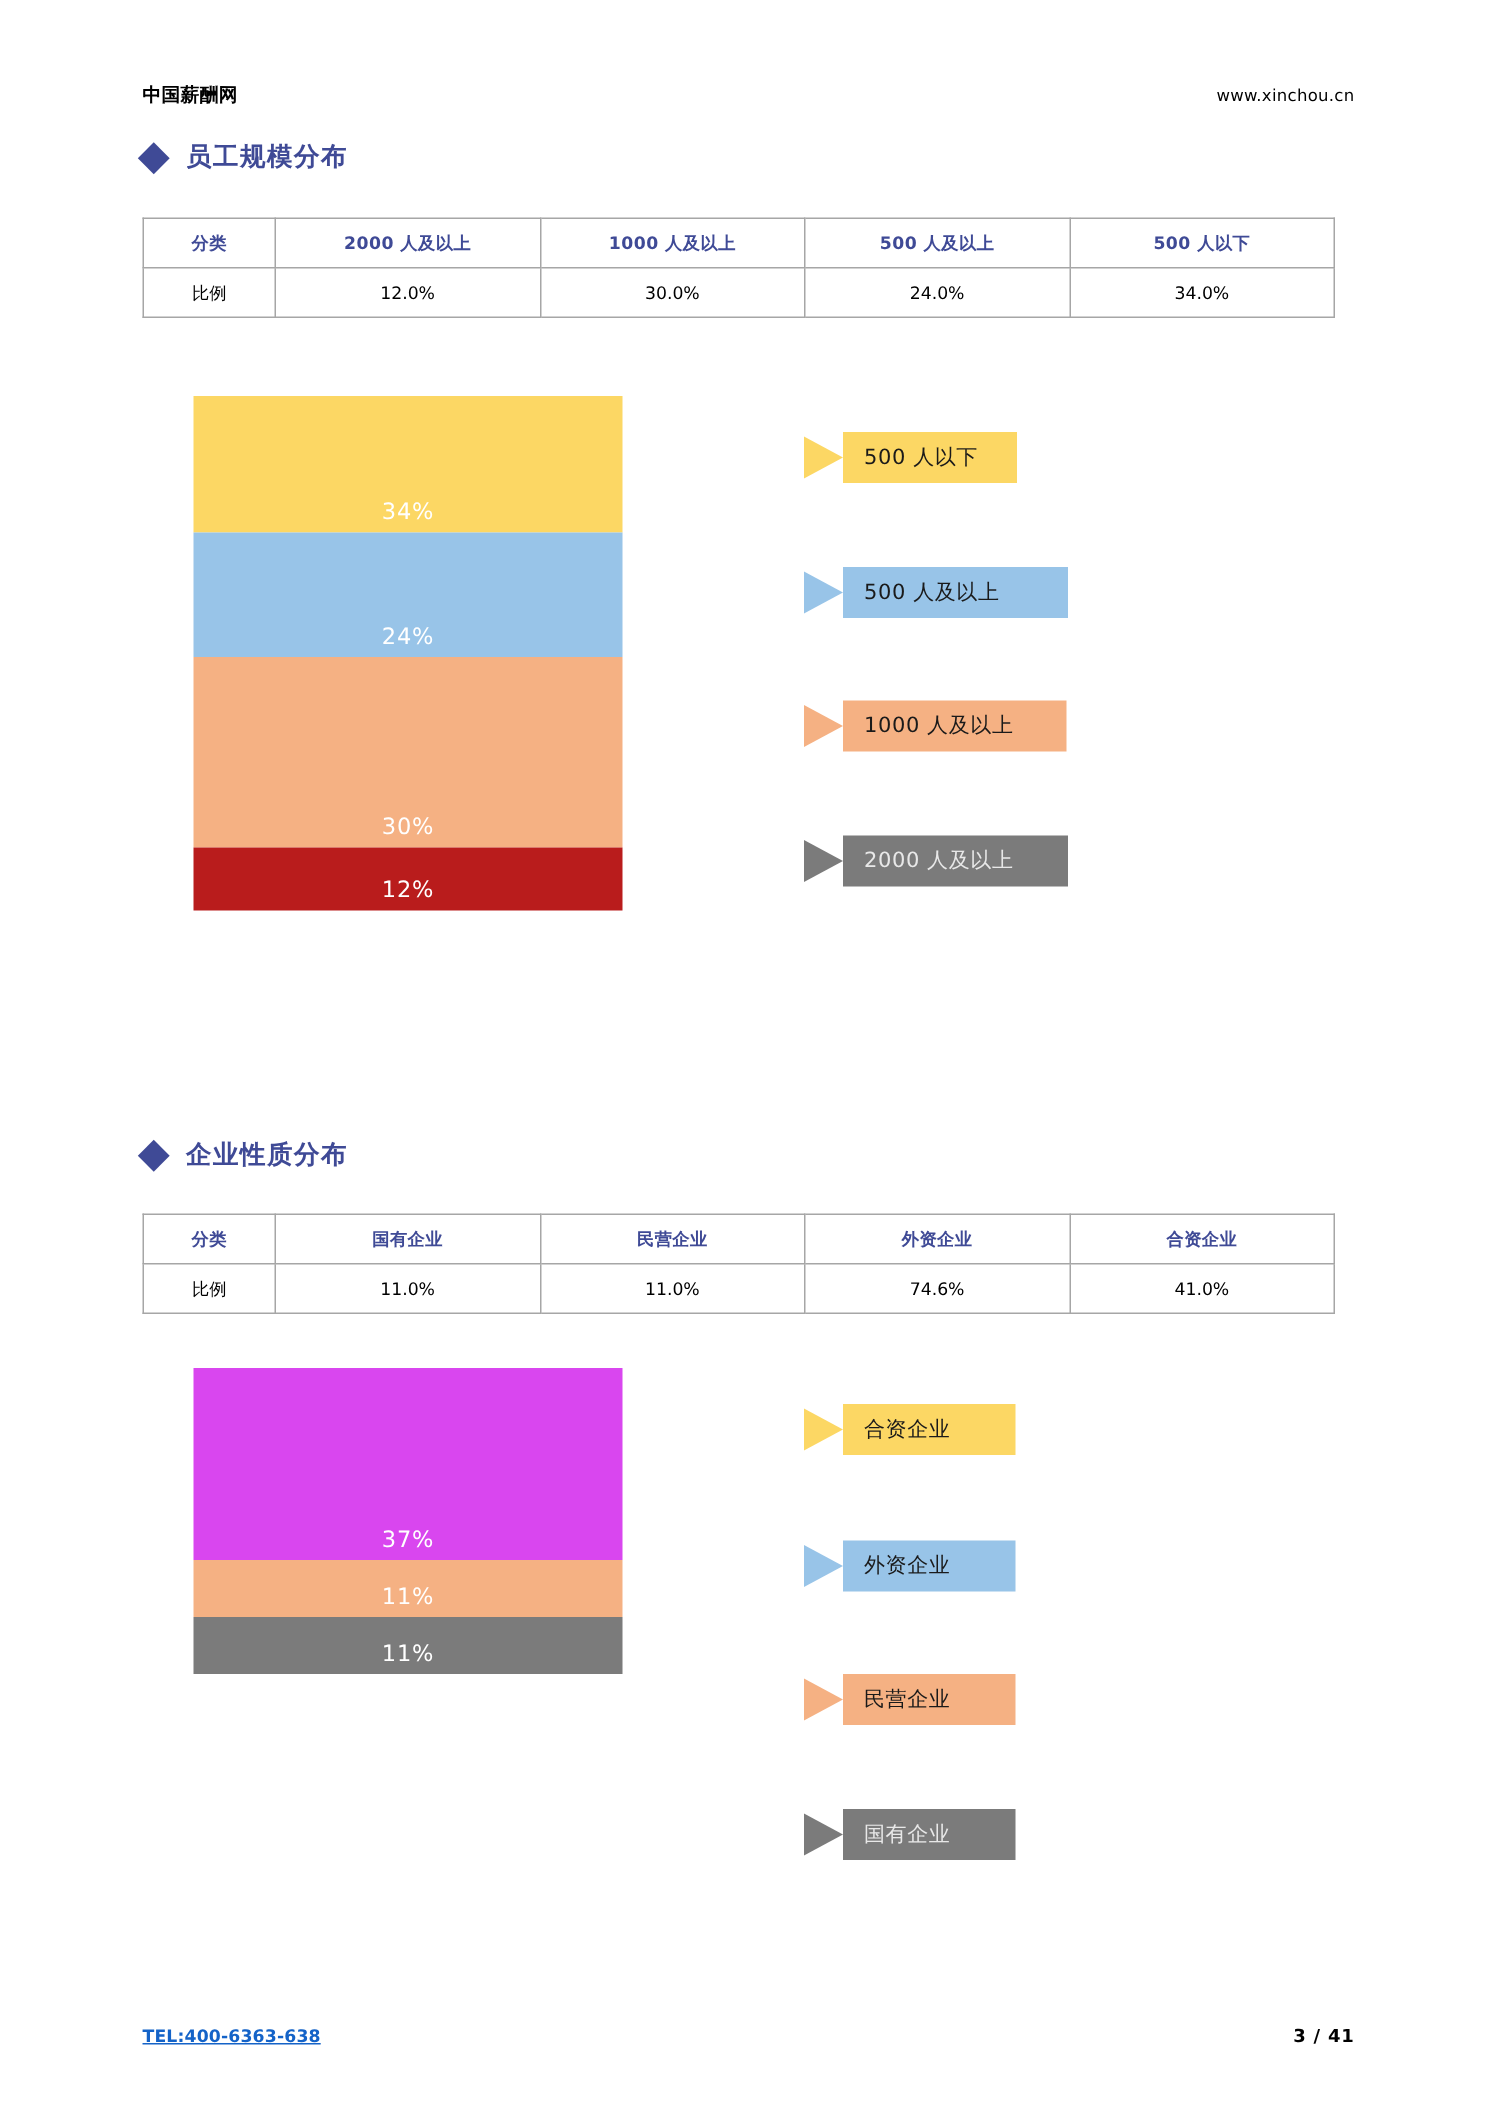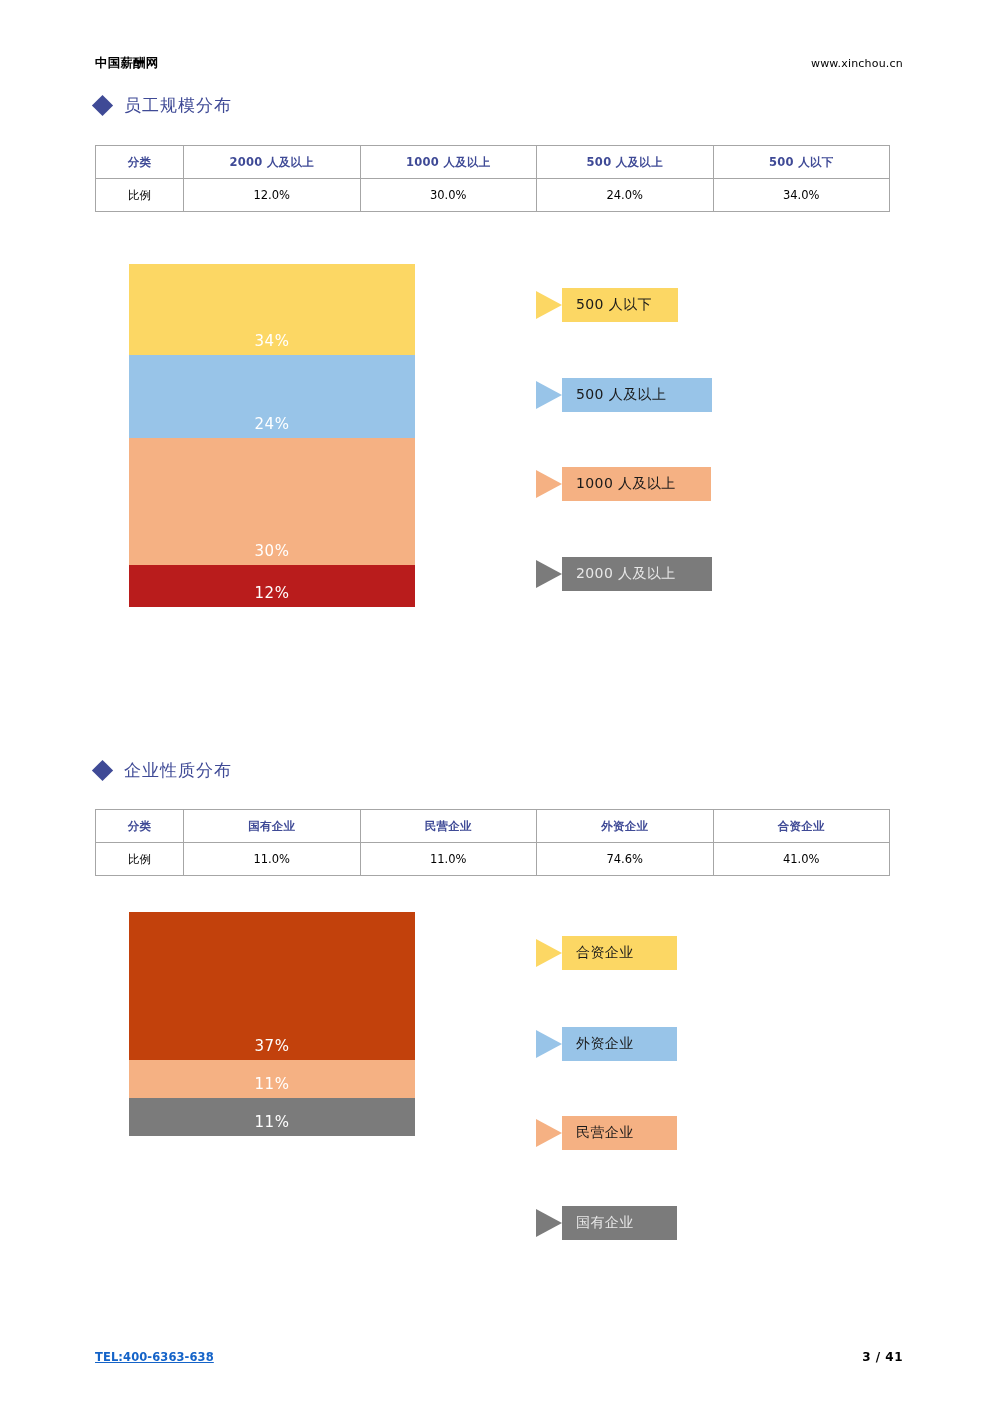--- a/index.html
+++ b/index.html
@@ -50,21 +50,21 @@
   }
   .diamond-bullet {
     width: 15px;
     height: 15px;
     background: #3f4a96;
     transform: rotate(45deg);
     flex: none;
   }
   .section-title {
     font-size: 17px;
-    font-weight: normal;
+    font-weight: bold;
     color: #3f4a96;
     letter-spacing: 1px;
     line-height: 1;
   }
 
   
   .data-table {
     position: absolute;
     border-collapse: collapse;
     table-layout: fixed;
@@ -279,21 +279,21 @@
       <td>11.0%</td>
       <td>11.0%</td>
       <td>74.6%</td>
       <td>41.0%</td>
     </tr>
   </tbody>
 </table>
 
 <div class="chart-block" style="top:912px; height:345px;">
   <div class="stacked-bar">
-    <div class="bar-seg" style="height:148px; background:#c2410c;">
+    <div class="bar-seg" style="height:128px; background:#d946ef;">
       <span class="bar-seg-label">37%</span>
     </div>
     <div class="bar-seg" style="height:38px; background:#f5b183;">
       <span class="bar-seg-label">11%</span>
     </div>
     <div class="bar-seg" style="height:38px; background:#7b7b7b;">
       <span class="bar-seg-label">11%</span>
     </div>
   </div>
 

